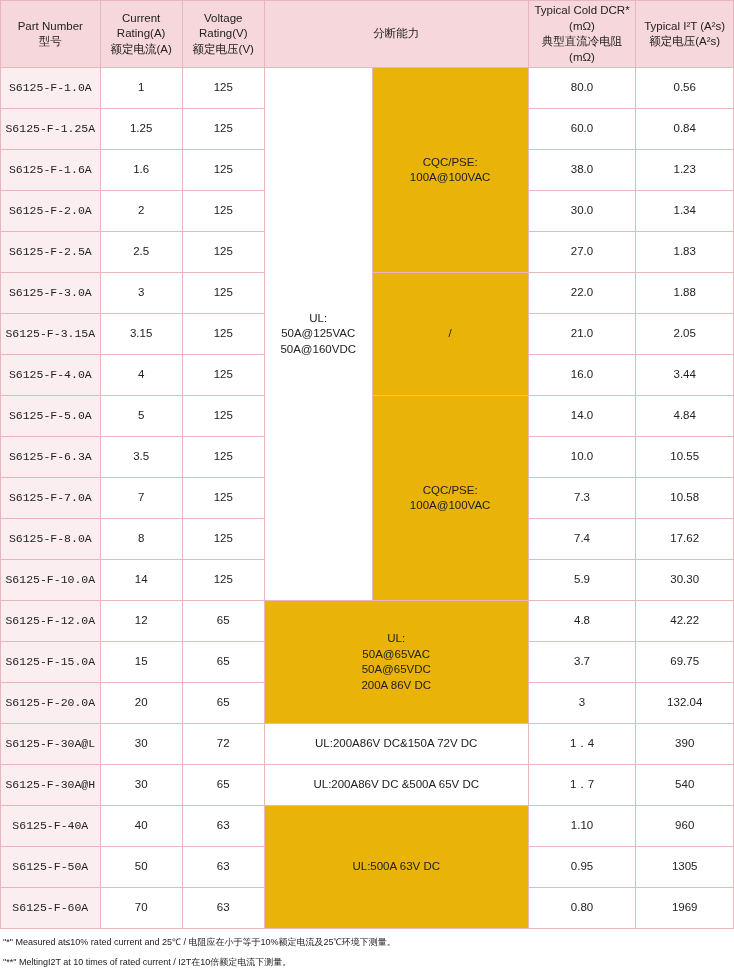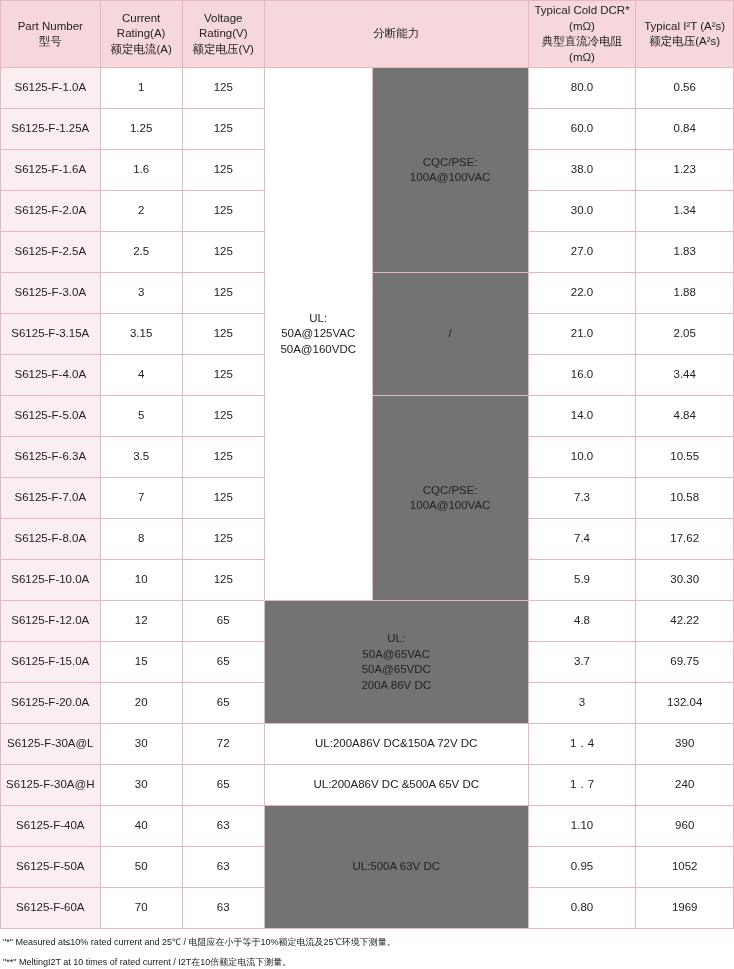--- a/index.html
+++ b/index.html
@@ -31,26 +31,27 @@
   #spec-table thead th {
     background: #f6d7db;
     font-weight: normal;
     height: 46px;
     font-size: 11.5px;
     padding: 2px 2px;
   }
   td.partcol {
     background: #fbeef0;
     font-size: 11.5px;
+    font-family: Liberation Mono, monospace;
   }
   td.datacol {
     background: #ffffff;
   }
   td.breaking {
-    background: #737373;
+    background: #eab308;
     font-size: 12px;
     line-height: 1.85;
   }
   td.breaking-left {
     background: #ffffff;
     font-size: 12px;
     line-height: 1.85;
   }
   .row-h {
     height: 41px;
@@ -216,21 +217,21 @@
     <tr class="row-h">
       <td class="partcol">S6125-F-8.0A</td>
       <td class="datacol">8</td>
       <td class="datacol">125</td>
       <td class="datacol">7.4</td>
       <td class="datacol">17.62</td>
     </tr>
 
     <tr class="row-h">
       <td class="partcol">S6125-F-10.0A</td>
-      <td class="datacol">10</td>
+      <td class="datacol">14</td>
       <td class="datacol">125</td>
       <td class="datacol">5.9</td>
       <td class="datacol">30.30</td>
     </tr>
 
     <tr class="row-h">
       <td class="partcol">S6125-F-12.0A</td>
       <td class="datacol">12</td>
       <td class="datacol">65</td>
       <td class="breaking" colspan="2" rowspan="3">
@@ -267,38 +268,38 @@
       <td class="datacol">1．4</td>
       <td class="datacol">390</td>
     </tr>
 
     <tr class="row-h">
       <td class="partcol">S6125-F-30A@H</td>
       <td class="datacol">30</td>
       <td class="datacol">65</td>
       <td class="datacol" colspan="2">UL:200A86V DC &amp;500A 65V DC</td>
       <td class="datacol">1．7</td>
-      <td class="datacol">240</td>
+      <td class="datacol">540</td>
     </tr>
 
     <tr class="row-h">
       <td class="partcol">S6125-F-40A</td>
       <td class="datacol">40</td>
       <td class="datacol">63</td>
       <td class="breaking" colspan="2" rowspan="3">UL:500A 63V DC</td>
       <td class="datacol">1.10</td>
       <td class="datacol">960</td>
     </tr>
 
     <tr class="row-h">
       <td class="partcol">S6125-F-50A</td>
       <td class="datacol">50</td>
       <td class="datacol">63</td>
       <td class="datacol">0.95</td>
-      <td class="datacol">1052</td>
+      <td class="datacol">1305</td>
     </tr>
 
     <tr class="row-h">
       <td class="partcol">S6125-F-60A</td>
       <td class="datacol">70</td>
       <td class="datacol">63</td>
       <td class="datacol">0.80</td>
       <td class="datacol">1969</td>
     </tr>
 

